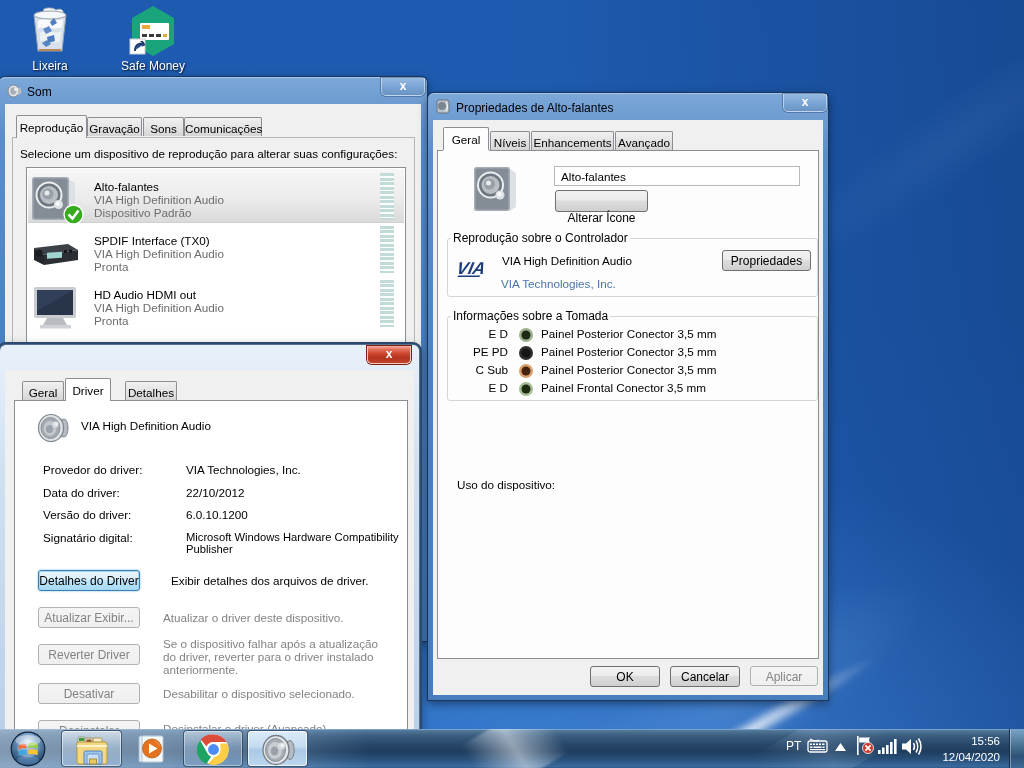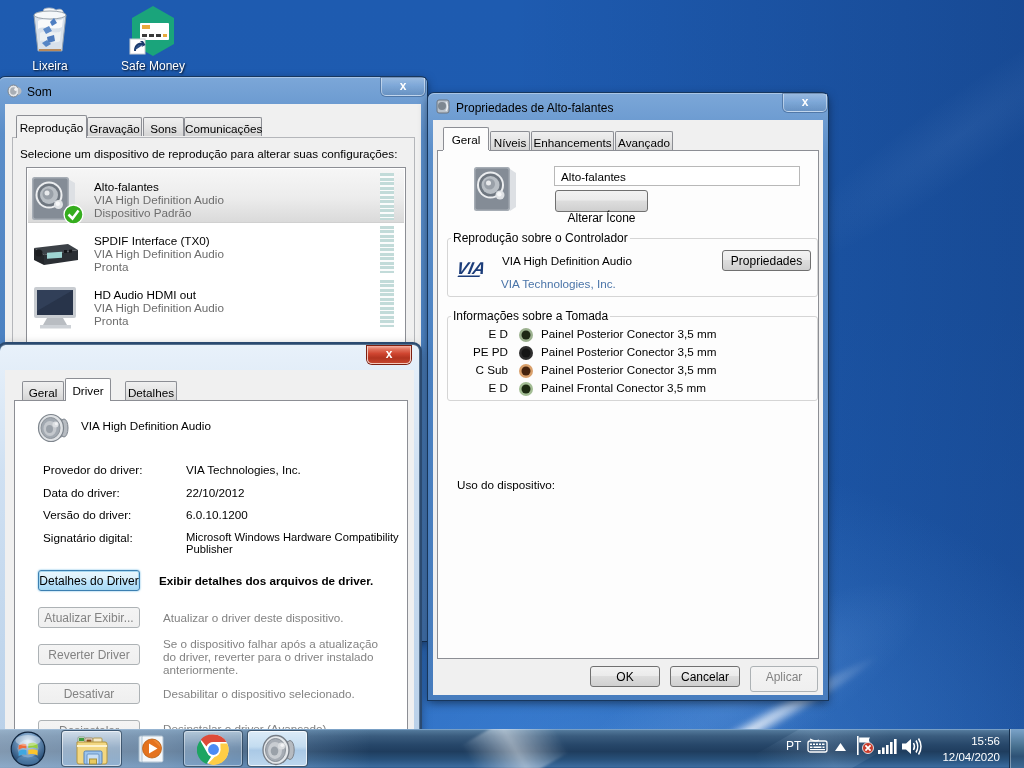--- a/index.html
+++ b/index.html
@@ -241,21 +241,21 @@
       <div class="abs" style="left:103px; top:176px;">Painel Posterior Conector 3,5 mm</div>
       <div class="abs" style="left:103px; top:194px;">Painel Posterior Conector 3,5 mm</div>
       <div class="abs" style="left:103px; top:212px;">Painel Posterior Conector 3,5 mm</div>
       <div class="abs" style="left:103px; top:230px;">Painel Frontal Conector 3,5 mm</div>
 
       <div class="abs" style="left:19px; top:327px;">Uso do dispositivo:</div>
     </div>
 
     <div class="btn" style="left:157px; top:546px; width:70px; height:21px; padding-top:3px;">OK</div>
     <div class="btn" style="left:237px; top:546px; width:70px; height:21px; padding-top:3px;">Cancelar</div>
-    <div class="btn dis" style="left:317px; top:546px; width:68px; height:26px; padding-top:3px;">Aplicar</div>
+    <div class="btn dis" style="left:317px; top:546px; width:68px; height:20px; padding-top:3px;">Aplicar</div>
   </div>
 </div>
 
 <div class="win win-lite" style="left:0px; top:345px; width:419px; height:423px;">
   <div class="tbar">
     <div class="xbtn xbtn-red" style="left:367px;">x</div>
   </div>
   <div class="client" style="left:5px; top:25px; width:409px; height:398px;">
     <div class="tab" style="left:17px; top:11px; width:42px;">Geral</div>
     <div class="tab on" style="left:60px; top:8px; width:46px; height:23px; background:#fff; box-shadow:0 2px 0 #fff;">Driver</div>
@@ -276,21 +276,21 @@
       <div class="abs" style="left:28px; top:62px;">Provedor do driver:</div>
       <div class="abs" style="left:171px; top:62px;">VIA Technologies, Inc.</div>
       <div class="abs" style="left:28px; top:85px;">Data do driver:</div>
       <div class="abs" style="left:171px; top:85px;">22/10/2012</div>
       <div class="abs" style="left:28px; top:107px;">Versão do driver:</div>
       <div class="abs" style="left:171px; top:107px;">6.0.10.1200</div>
       <div class="abs" style="left:28px; top:130px;">Signatário digital:</div>
       <div class="abs" style="left:171px; top:130px; width:226px; font-size:11.2px;">Microsoft Windows Hardware Compatibility Publisher</div>
 
       <div class="btn focus" style="left:23px; top:169px; width:102px; height:21px; padding-top:3px;">Detalhes do Driver</div>
-      <div class="abs" style="left:144px; top:173px;font-weight:bold;">Exibir detalhes dos arquivos de driver.</div>
+      <div class="abs" style="left:156px; top:173px;">Exibir detalhes dos arquivos de driver.</div>
 
       <div class="btn dis" style="left:23px; top:206px; width:102px; height:21px; padding-top:3px;">Atualizar Exibir...</div>
       <div class="abs gray" style="left:148px; top:210px;">Atualizar o driver deste dispositivo.</div>
 
       <div class="btn dis" style="left:23px; top:243px; width:102px; height:21px; padding-top:3px;">Reverter Driver</div>
       <div class="abs gray" style="left:148px; top:236px; width:230px;">Se o dispositivo falhar após a atualização do driver, reverter para o driver instalado anteriormente.</div>
 
       <div class="btn dis" style="left:23px; top:282px; width:102px; height:21px; padding-top:3px;text-align:center;">Desativar</div>
       <div class="abs gray" style="left:148px; top:286px;">Desabilitar o dispositivo selecionado.</div>
 

